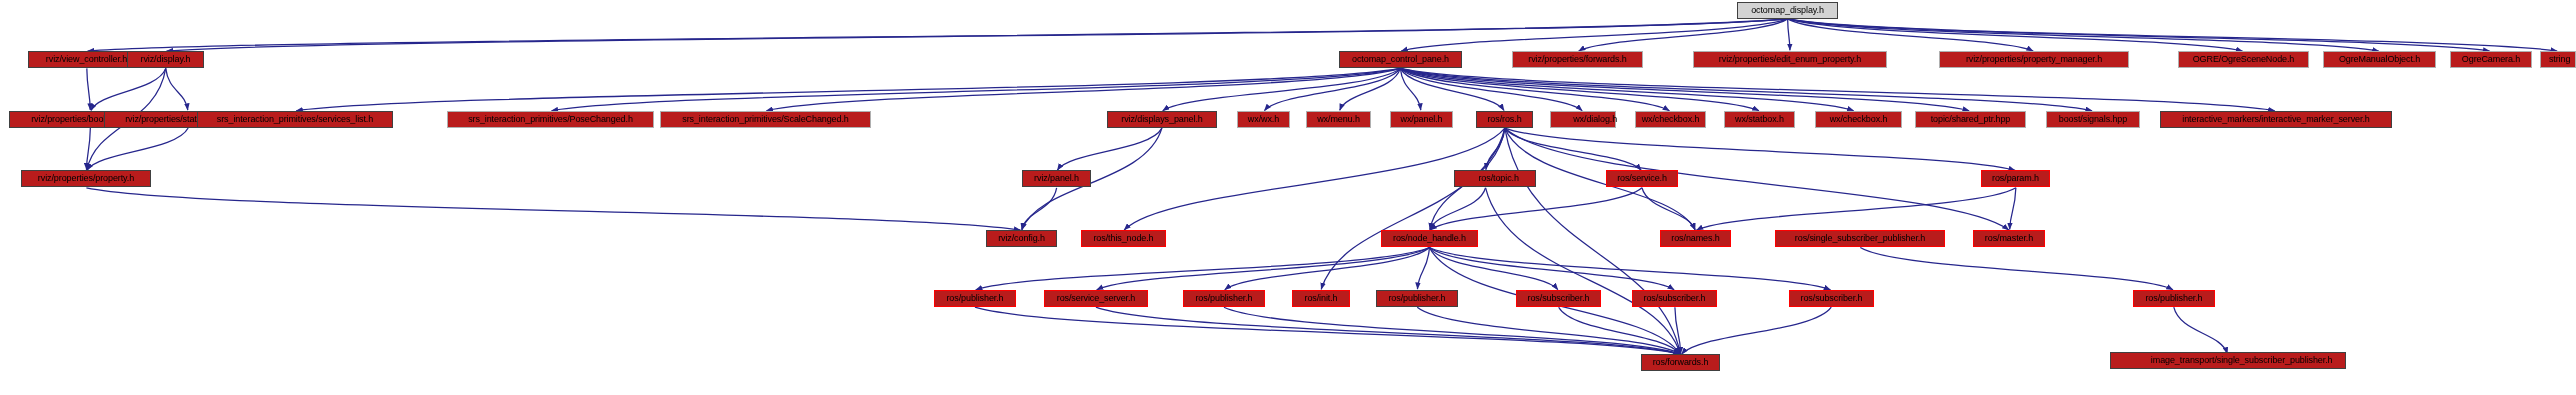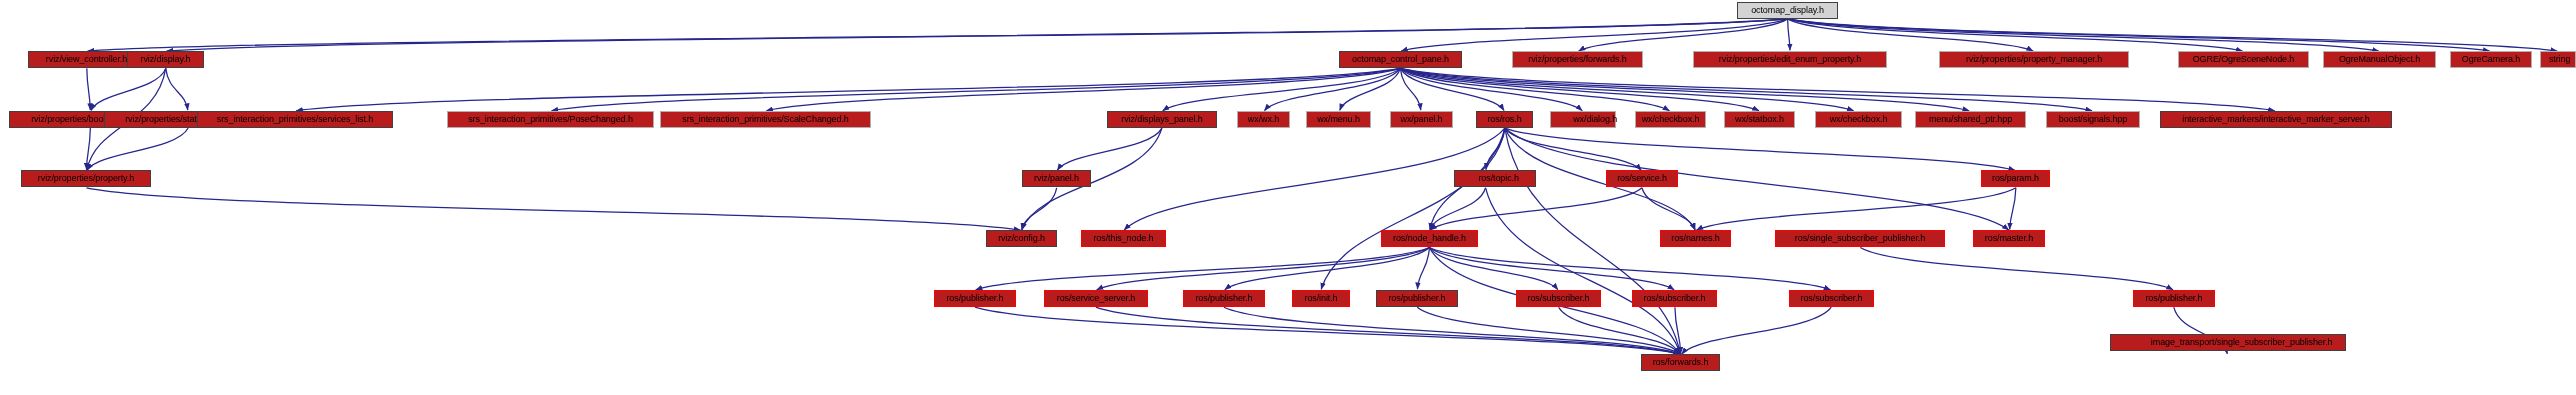--- a/index.html
+++ b/index.html
@@ -205,21 +205,21 @@
       <div class="node" style="left: 1635px; top: 111px; width: 71px;">
         <span class="node-label">wx/checkbox.h</span>
       </div>
       <div class="node" style="left: 1724px; top: 111px; width: 71px;">
         <span class="node-label">wx/statbox.h</span>
       </div>
       <div class="node" style="left: 1815px; top: 111px; width: 87px;">
         <span class="node-label">wx/checkbox.h</span>
       </div>
       <div class="node" style="left: 1915px; top: 111px; width: 111px;">
-        <span class="node-label">menu/shared_ptr.hpp</span>
+        <span class="node-label">topic/shared_ptr.hpp</span>
       </div>
       <div class="node" style="left: 2046px; top: 111px; width: 94px;">
         <span class="node-label">boost/signals.hpp</span>
       </div>
       <div class="node dark" style="left: 2160px; top: 111px; width: 232px;">
         <span class="node-label">interactive_markers/interactive_marker_server.h</span>
       </div>
       <div class="node dark" style="left: 21px; top: 170px; width: 130px;">
         <span class="node-label">rviz/properties/property.h</span>
       </div>
@@ -276,18 +276,18 @@
       </div>
       <div class="node red" style="left: 1789px; top: 290px; width: 85px;">
         <span class="node-label">ros/subscriber.h</span>
       </div>
       <div class="node red" style="left: 2133px; top: 290px; width: 82px;">
         <span class="node-label">ros/publisher.h</span>
       </div>
       <div class="node dark" style="left: 1641px; top: 354px; width: 79px;">
         <span class="node-label">ros/forwards.h</span>
       </div>
-      <div class="node dark" style="left: 2110px; top: 334px; width: 236px; padding-left: 32px;">
+      <div class="node dark" style="left: 2110px; top: 352px; width: 236px; padding-left: 32px;">
         <span class="node-label">image_transport/single_subscriber_publisher.h</span>
       </div>
     </div>
 </div>
 
 
 </body></html>

